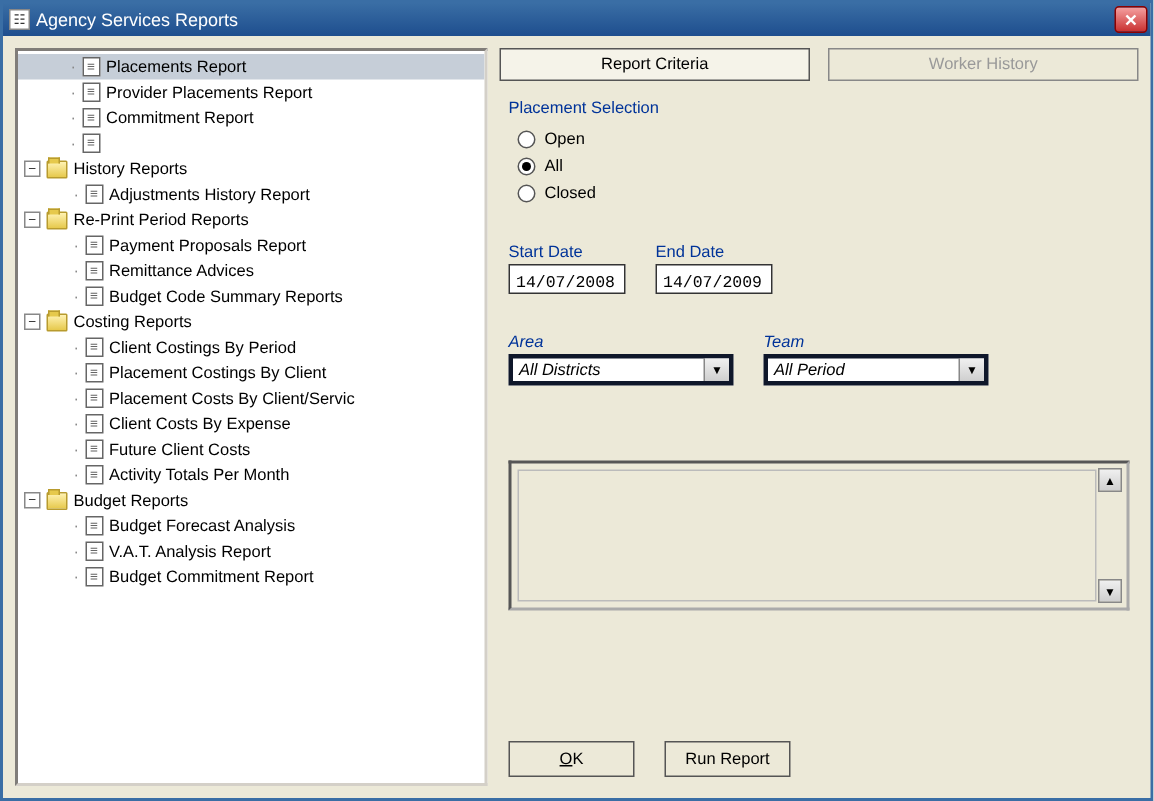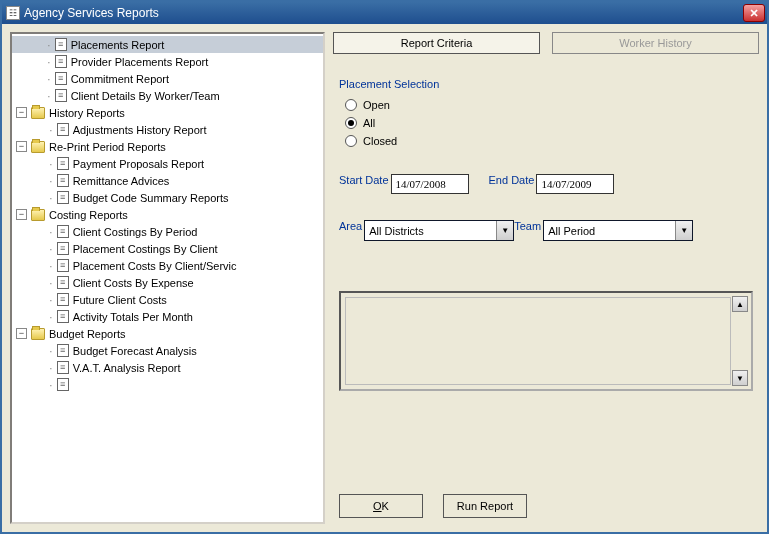--- a/index.html
+++ b/index.html
@@ -121,21 +121,21 @@
 
   
   .right-panel {
     flex: 1;
     display: flex;
     flex-direction: column;
   }
   .tabs {
     display: flex;
     gap: 12px;
-    margin-bottom: 20px;
+    margin-bottom: 8px;
   }
   .tab {
     flex: 1;
     height: 22px;
     border: 1px solid #888;
     background: #ece9d8;
     display: flex; align-items: center; justify-content: center;
     cursor: pointer;
   }
   .tab.active {
@@ -168,38 +168,40 @@
     content: '';
     width: 6px; height: 6px;
     background: #000;
     border-radius: 50%;
   }
   .date-row {
     display: flex;
     gap: 20px;
     margin-top: 24px;
   }
-  .field-col { display: flex; gap: 2px; }
+  .field-col { display: flex; flex-direction: column; gap: 2px; }
   .field-label { color: #003399; }
   .text-input {
     border: 1px solid #333;
     background: #fff;
     height: 20px;
     width: 78px;
     padding: 0 4px;
-    font-family: Liberation Serif, serif;
+    font-family: Liberation Mono, monospace;
     font-size: 11px;
-    display: flex; align-items: center;
+    display: flex; align-items: flex-end;
   }
   .combo-row {
     display: flex;
+    gap: 20px;
     margin-top: 26px;
+    font-style: italic;
   }
   .combo {
-    border: 1px solid #0f172a;
+    border: 3px solid #0f172a;
     background: #fff;
     height: 21px;
     width: 150px;
     display: flex;
     align-items: stretch;
   }
   .combo-text {
     flex: 1;
     padding: 0 4px;
     display: flex; align-items: center;
@@ -292,21 +294,20 @@
               <span class="dash">·</span>
               <span class="doc-icon"></span>
               <span class="node-label">Commitment Report</span>
             </div>
           </li>
           <li>
             <div class="tree-node" style="padding-left: 20px;">
               <span class="toggle-empty"></span>
               <span class="dash">·</span>
               <span class="doc-icon"></span>
-              <span class="node-label">Client Details By Worker/Team</span>
             </div>
           </li>
           <li>
             <div class="tree-node">
               <span class="toggle">−</span>
               <span class="folder-icon"></span>
               <span class="node-label">History Reports</span>
             </div>
             <ul>
               <li>
@@ -430,20 +431,21 @@
                   <span class="dash">·</span>
                   <span class="doc-icon"></span>
                   <span class="node-label">V.A.T. Analysis Report</span>
                 </div>
               </li>
               <li>
                 <div class="tree-node" style="padding-left: 4px;">
                   <span class="toggle-empty"></span>
                   <span class="dash">·</span>
                   <span class="doc-icon"></span>
+                  <span class="node-label">Budget Commitment Report</span>
                 </div>
               </li>
             </ul>
           </li>
         </ul>
     </div>
 
     <div class="right-panel">
 
       <div class="tabs">

